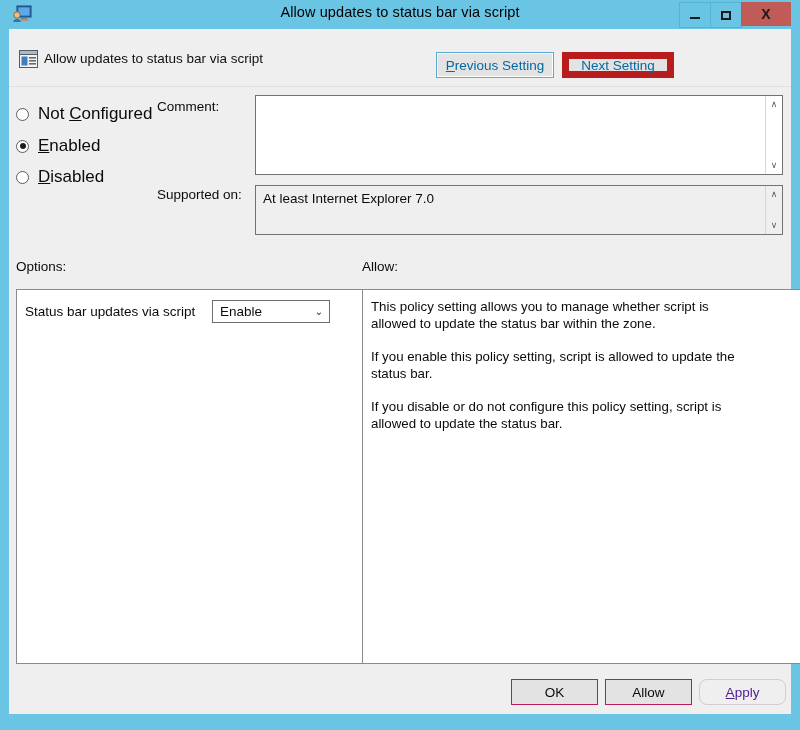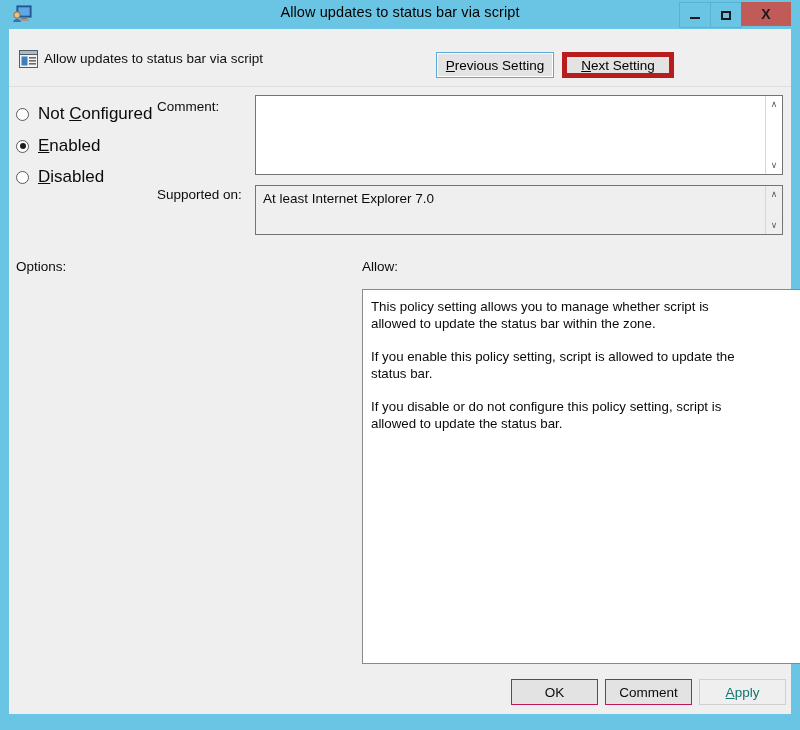--- a/index.html
+++ b/index.html
@@ -94,38 +94,38 @@
     left: 35px; top: 22px;
     font-size: 13.5px;
     color: #101010;
   }
   .topbtn {
     position: absolute;
     top: 23px;
     height: 26px;
     background: #e3e3e3;
     font-size: 13.5px;
-    color: #000000;
+    color: #0369a1;
     display: flex;
     align-items: center;
     justify-content: center;
     cursor: default;
     box-sizing: border-box;
   }
   #btn-prev-setting {
     left: 427px;
     width: 118px;
     border: 1px solid #5aa9d6;
     outline: 1px solid #ffffff;
     outline-offset: -2px;
   }
   #btn-next-setting {
     left: 553px;
     width: 112px;
-    border: 5px solid #b91c1c;
+    border: 7px solid #b91c1c;
   }
   .accel { text-decoration: underline; }
   #header-divider {
     position: absolute;
     left: 0; top: 57px;
     width: 782px; height: 1px;
     background: #e0e0e0;
   }
   
   .radio-row {
@@ -294,23 +294,24 @@
     color: #0b0b0b;
     display: flex;
     align-items: center;
     justify-content: center;
     cursor: default;
   }
   #btn-ok { left: 502px; }
   #btn-cancel { left: 596px; }
   #btn-apply {
     left: 690px;
-    color: #0f766e;
+    color: #4c1d95;
     border-color: #cfcfcf;
     background: #efeff0;
+    border-radius: 8px;
   }
 </style>
 </head>
 <body>
 
 <div id="window">
 
   <div id="titlebar">
     <span id="title-icon">
       <svg width="20" height="18" viewBox="0 0 20 18">
@@ -383,37 +384,44 @@
       <div id="supported-text">At least Internet Explorer 7.0</div>
       <div class="vscroll grey">
         <span class="sb-arrow">∧</span>
         <span class="sb-arrow">∨</span>
       </div>
     </div>
 
     <div id="label-options">Options:</div>
     <div id="label-help">Allow:</div>
 
+    <div id="options-panel">
+      <div id="option-label">Status bar updates via script</div>
+      <div id="option-dropdown">
+        <span id="option-dropdown-value">Enable</span>
+        <span id="option-dropdown-arrow">⌄</span>
+      </div>
+    </div>
 
     <div id="help-panel">
       <div id="help-text">
         <p>This policy setting allows you to manage whether script is allowed to update the status bar within the zone.</p>
         <p>If you enable this policy setting, script is allowed to update the status bar.</p>
         <p>If you disable or do not configure this policy setting, script is allowed to update the status bar.</p>
       </div>
       <div class="vscroll">
         <span class="sb-arrow">∧</span>
         <span class="sb-arrow">∨</span>
       </div>
     </div>
 
     <div class="bottom-btn" id="btn-ok">
       <span>OK</span>
     </div>
     <div class="bottom-btn" id="btn-cancel">
-      <span>Comment</span>
+      <span>Allow</span>
     </div>
     <div class="bottom-btn" id="btn-apply">
       <span><span class="accel">A</span><span>pply</span></span>
     </div>
 
   </div>
 </div>
 
 </body></html>

